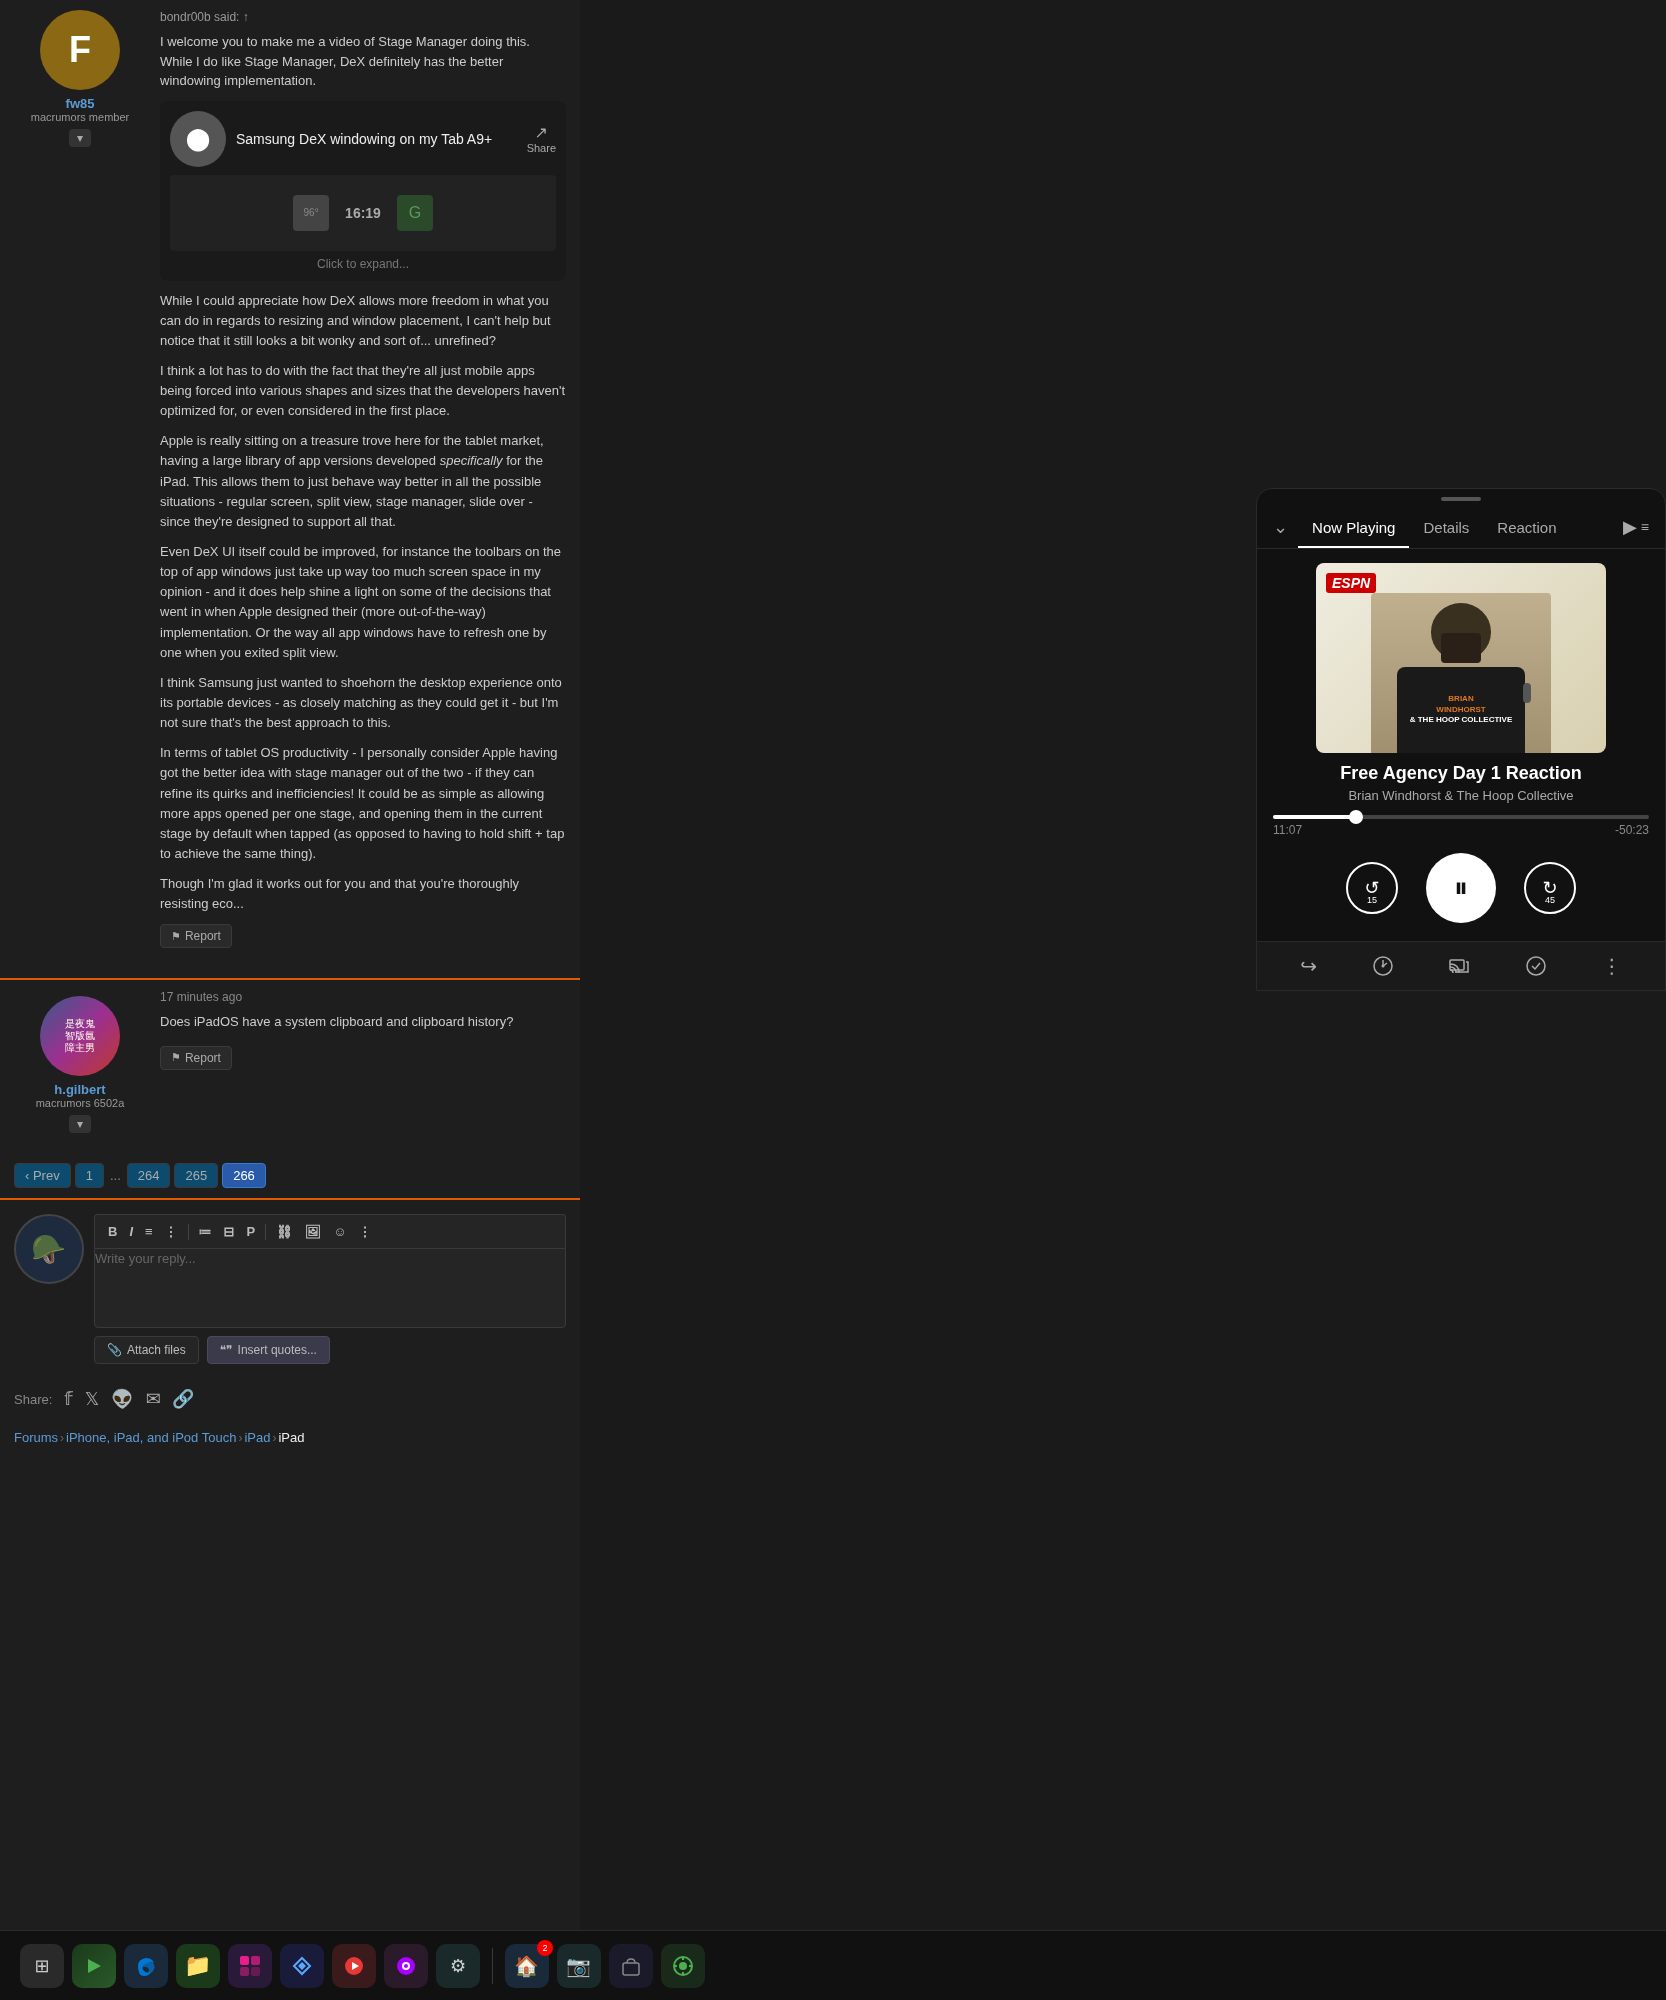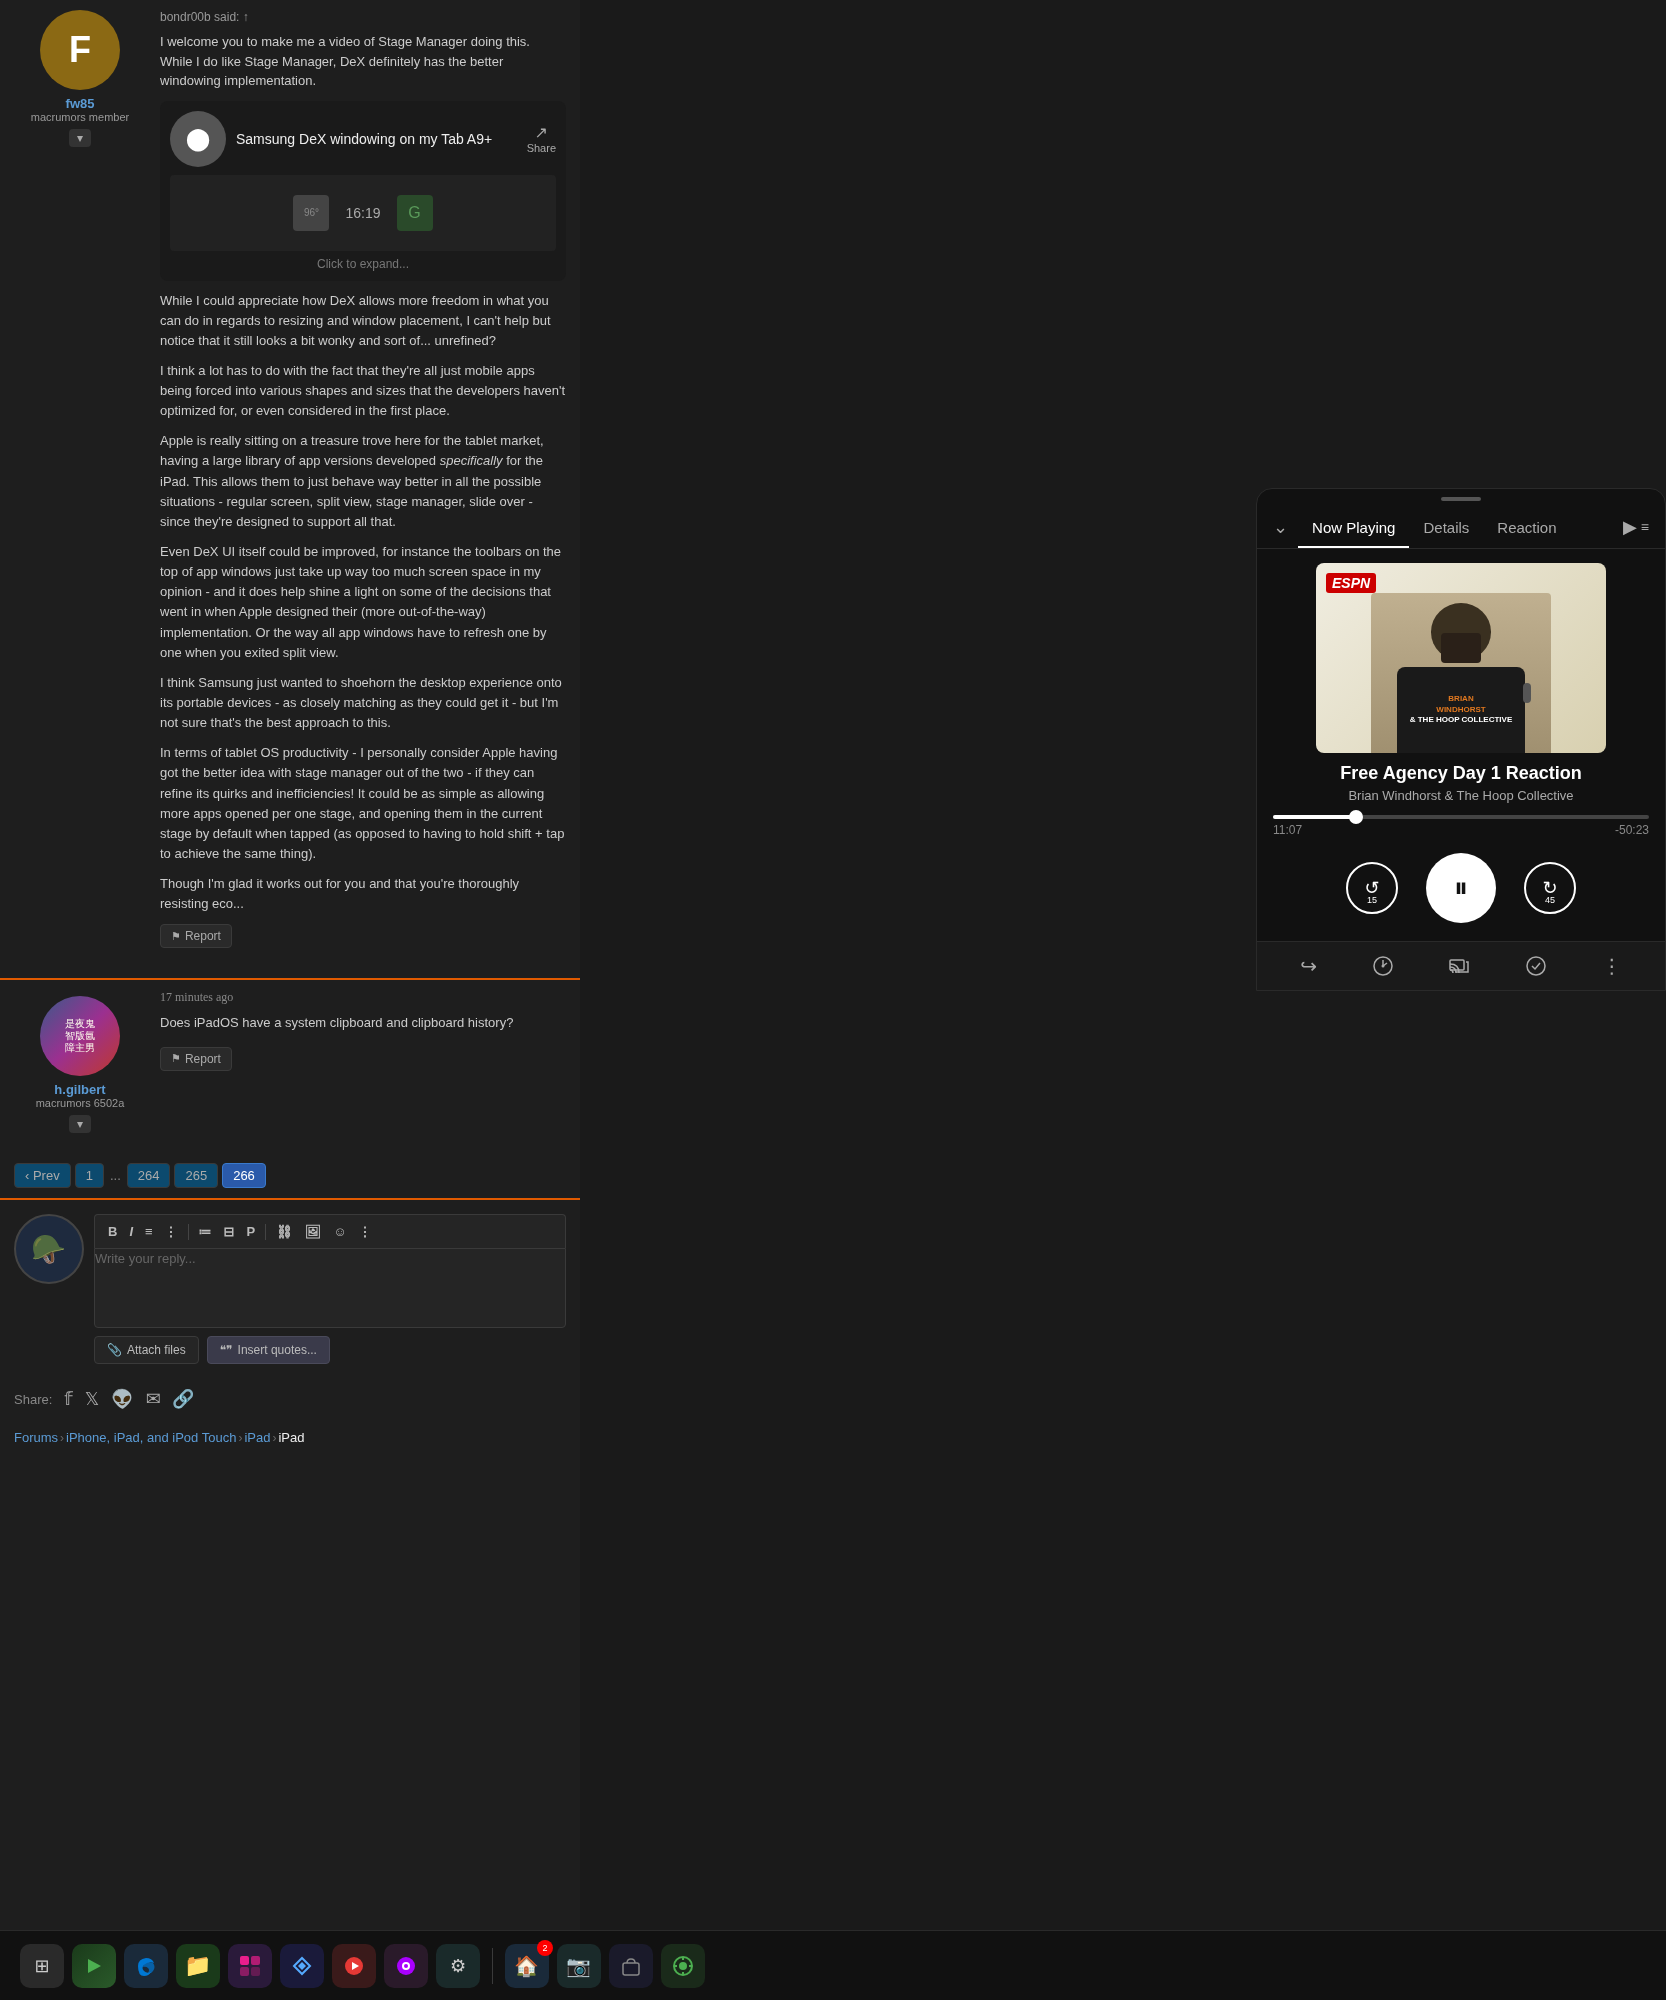--- a/index.html
+++ b/index.html
@@ -174,21 +174,20 @@
       color: #ffe;
     }
     .post-second-content {
       flex: 1;
       padding-right: 14px;
     }
     .post-time {
       color: #888;
       font-size: 12px;
       margin-bottom: 8px;
-      font-family: Liberation Serif, serif;
     }
 
     
     .pagination {
       display: flex;
       align-items: center;
       gap: 4px;
       padding: 10px 14px;
       background: #1e1e1e;
     }
@@ -599,21 +598,21 @@
           <div class="video-thumb">⬤</div>
           <div class="video-title">Samsung DeX windowing on my Tab A9+</div>
           <div style="display:flex;flex-direction:column;align-items:center;cursor:pointer;color:#aaa;font-size:11px;">
             <span style="font-size:16px;">↗</span>
             <span>Share</span>
           </div>
         </div>
 
         <div style="background:#222; border-radius:4px; height:76px; display:flex; align-items:center; justify-content:center; gap:16px; padding:8px;">
           <div style="background:#444;border-radius:4px;width:36px;height:36px;display:flex;align-items:center;justify-content:center;color:#888;font-size:10px;">96°</div>
-          <div style="color:#aaa;font-size:14px;font-weight:400;">16:19</div>
+          <div style="color:#aaa;font-size:14px;font-weight:700;">16:19</div>
           <div style="background:#2a4a2a;border-radius:4px;width:36px;height:36px;display:flex;align-items:center;justify-content:center;color:#5a9a5a;font-size:16px;">G</div>
         </div>
         <div class="click-expand">Click to expand...</div>
       </div>
 
       <div class="post-long-text">
         <p>While I could appreciate how DeX allows more freedom in what you can do in regards to resizing and window placement, I can't help but notice that it still looks a bit wonky and sort of... unrefined?</p>
         <p>I think a lot has to do with the fact that they're all just mobile apps being forced into various shapes and sizes that the developers haven't optimized for, or even considered in the first place.</p>
         <p>Apple is really sitting on a treasure trove here for the tablet market, having a large library of app versions developed <em>specifically</em> for the iPad. This allows them to just behave way better in all the possible situations - regular screen, split view, stage manager, slide over - since they're designed to support all that.</p>
         <p>Even DeX UI itself could be improved, for instance the toolbars on the top of app windows just take up way too much screen space in my opinion - and it does help shine a light on some of the decisions that went in when Apple designed their (more out-of-the-way) implementation. Or the way all app windows have to refresh one by one when you exited split view.</p>

